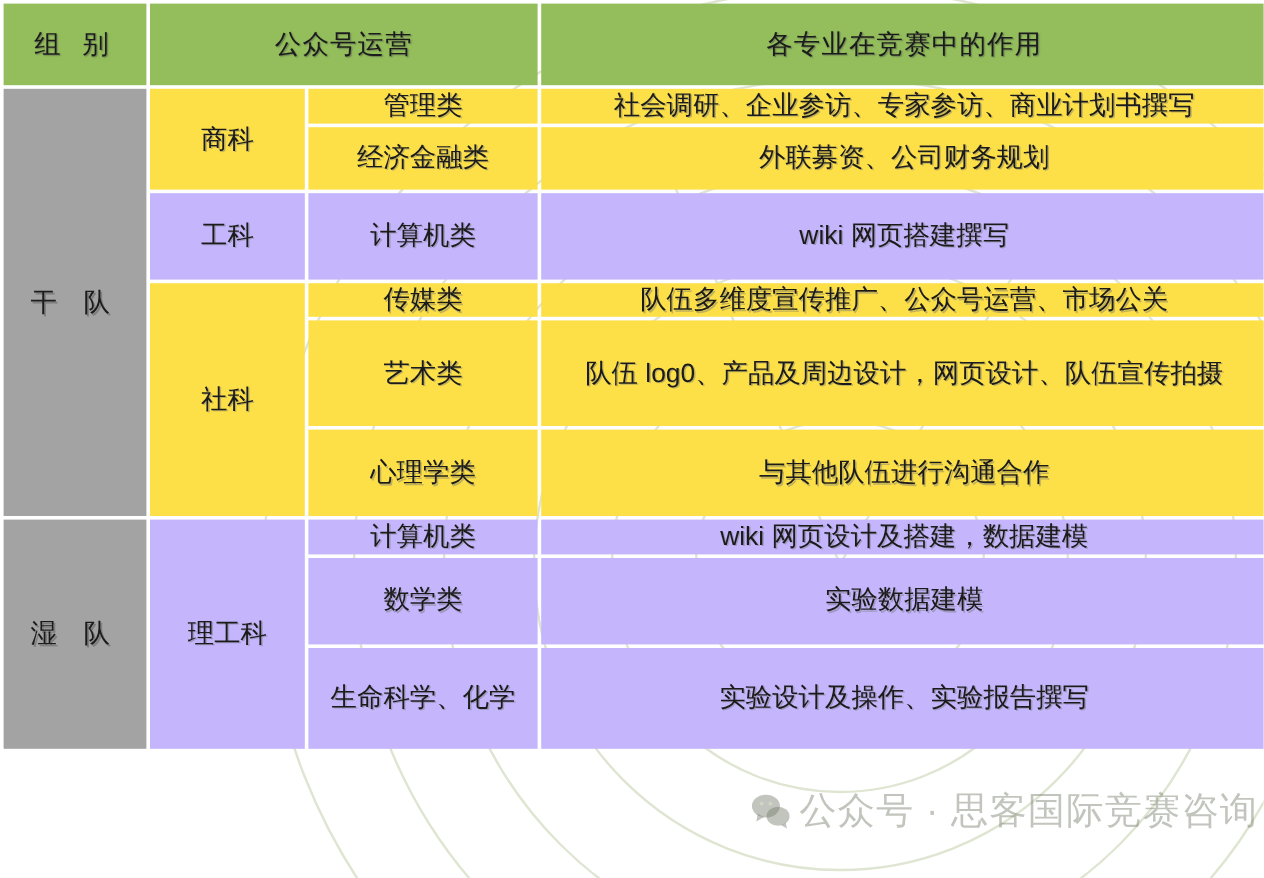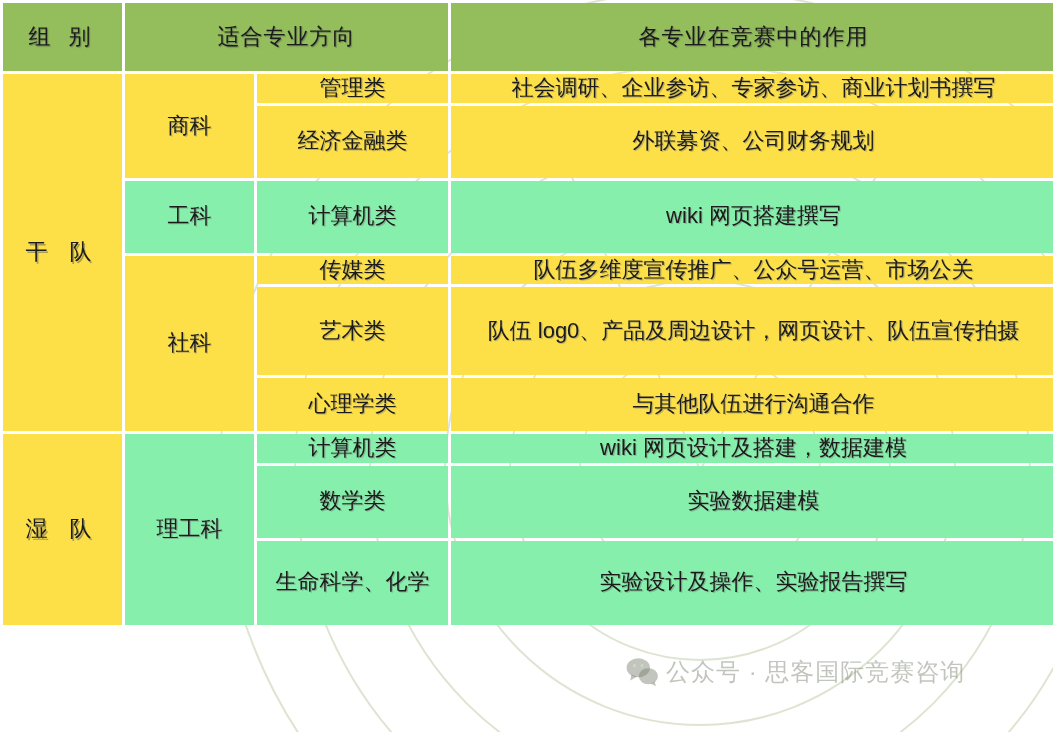--- a/index.html
+++ b/index.html
@@ -44,45 +44,45 @@
     color:#ffffff;
     font-size:27px;
     font-weight:bold;
     letter-spacing:1px;
     height:68px;
     text-shadow:1px 1px 1px rgba(80,80,80,.55);
   }
   .hdr.h1{letter-spacing:6px;}
   
   .grp{
-    background:#fde047;
+    background:#a3a3a3;
     font-size:30px;
     font-weight:bold;
     letter-spacing:8px;
     color:#111111;
     text-shadow:1.5px 1.5px 0px rgba(90,90,90,.5);
   }
   
   .lt{background:#fde047;}
-  .md{background:#86efac;}
+  .md{background:#c4b5fd;}
   .cell{
     text-shadow:1.2px 1.2px 0px rgba(120,120,120,.45);
   }
   .major{font-size:23px;}
   .sub{font-size:23px;}
   .role{font-size:23px;}
   
   #watermark{
     position:absolute;
     left:625px;top:655px;
     z-index:3;
     pointer-events:none;
     display:flex;align-items:center;
     color:rgba(120,126,108,.45);
-    font-size:24px;
+    font-size:31px;
     white-space:nowrap;
     letter-spacing:1px;
   }
   #watermark .wm-icon{
     display:inline-block;
     width:34px;height:34px;
     margin-right:7px;
     position:relative;
     flex:0 0 auto;
   }
@@ -110,54 +110,54 @@
   <table class="grid">
     <colgroup>
       <col style="width:119px">
       <col style="width:129px">
       <col style="width:191px">
       <col style="width:605px">
     </colgroup>
     <thead>
       <tr>
         <th class="hdr h1" colspan="1">组 别</th>
-        <th class="hdr" colspan="2">适合专业方向</th>
+        <th class="hdr" colspan="2">公众号运营</th>
         <th class="hdr">各专业在竞赛中的作用</th>
       </tr>
     </thead>
     <tbody>
 
       <tr>
         <td class="grp" rowspan="6" style="height:72px">干 队</td>
         <td class="lt major cell" rowspan="2">商科</td>
         <td class="lt sub cell">管理类</td>
         <td class="lt role cell">社会调研、企业参访、专家参访、商业计划书撰写</td>
       </tr>
       <tr>
-        <td class="lt sub cell" style="height:72px">经济金融类</td>
+        <td class="lt sub cell" style="height:52px">经济金融类</td>
         <td class="lt role cell">外联募资、公司财务规划</td>
       </tr>
 
       <tr>
         <td class="md major cell" style="height:72px">工科</td>
         <td class="md sub cell">计算机类</td>
         <td class="md role cell">wiki 网页搭建撰写</td>
       </tr>
 
       <tr>
         <td class="lt major cell" rowspan="3" style="height:72px">社科</td>
         <td class="lt sub cell">传媒类</td>
         <td class="lt role cell">队伍多维度宣传推广、公众号运营、市场公关</td>
       </tr>
       <tr>
         <td class="lt sub cell" style="height:88px">艺术类</td>
         <td class="lt role cell">队伍 log0、产品及周边设计，网页设计、队伍宣传拍摄</td>
       </tr>
       <tr>
-        <td class="lt sub cell" style="height:53px">心理学类</td>
+        <td class="lt sub cell" style="height:72px">心理学类</td>
         <td class="lt role cell">与其他队伍进行沟通合作</td>
       </tr>
 
       <tr>
         <td class="grp" rowspan="3" style="height:72px">湿 队</td>
         <td class="md major cell" rowspan="3">理工科</td>
         <td class="md sub cell">计算机类</td>
         <td class="md role cell">wiki 网页设计及搭建，数据建模</td>
       </tr>
       <tr>

